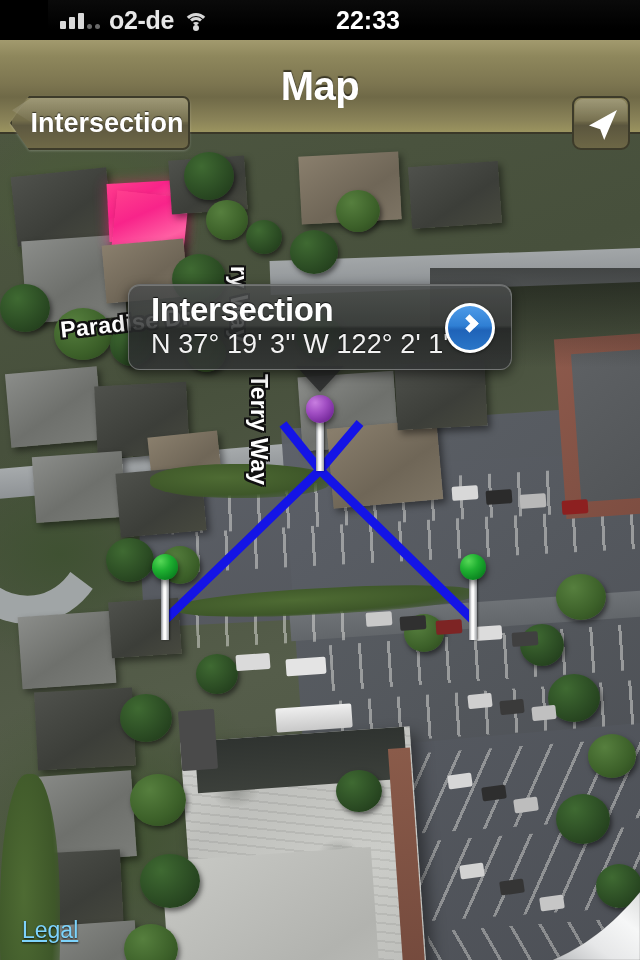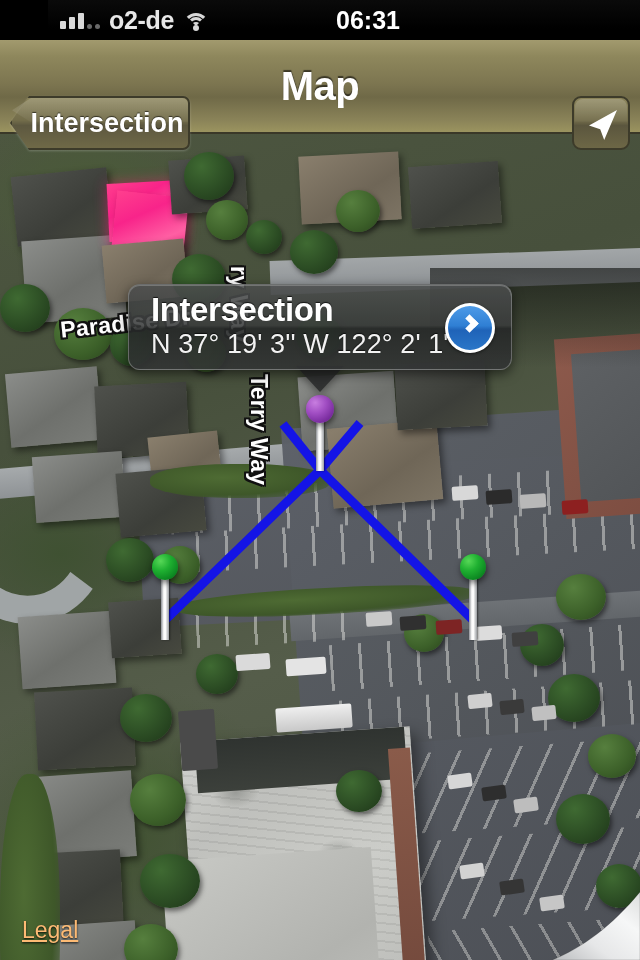--- a/index.html
+++ b/index.html
@@ -367,21 +367,21 @@
     position: absolute; left: 18px; top: 14px;
     width: 13px; height: 13px;
     border-top: 6px solid #ffffff;
     border-right: 6px solid #ffffff;
     transform: rotate(45deg);
   }
 
   
   #legal-link {
     position: absolute; left: 22px; bottom: 16px;
-    color: #fdba74; font-size: 23px;
+    color: #7dd3fc; font-size: 23px;
     text-decoration: underline;
     text-shadow: 0 1px 2px rgba(0,0,0,0.85);
     z-index: 28;
     cursor: pointer;
   }
 
   
   #page-curl {
     position: absolute; right: 0; bottom: 0;
     width: 96px; height: 68px;
@@ -406,21 +406,21 @@
       <span class="sb-text">o2-de</span>
       <span class="wifi-ic">
         <span class="a"></span>
           <span class="b"></span>
           <span class="c"></span>
           <span class="d"></span>
       </span>
     </div>
 
     <div class="sb-center">
-      <span class="sb-time">06:31</span>
+      <span class="sb-time">22:33</span>
     </div>
 
   </div>
 
   <div id="nav-bar">
     <div id="nav-title">Map</div>
 
     <div id="back-button">
       <div class="shape"></div>
       <div class="glass"></div>

